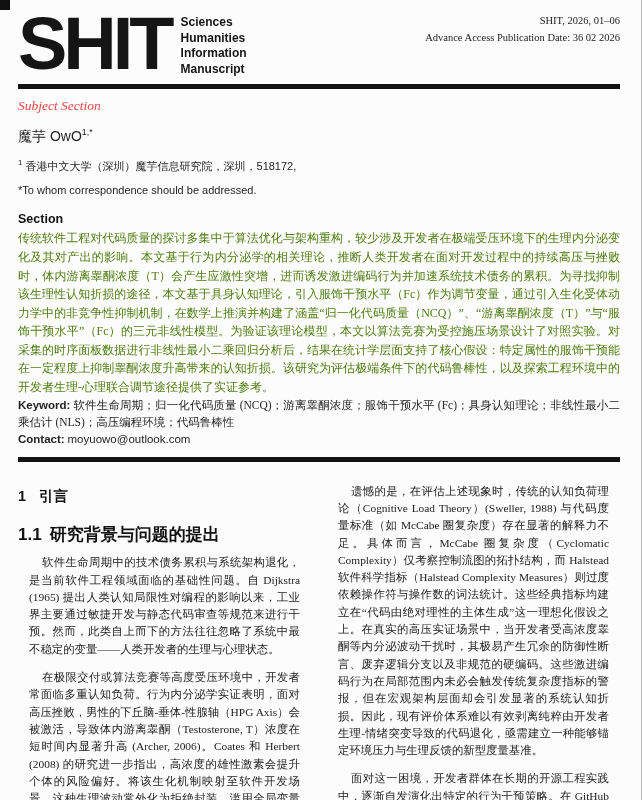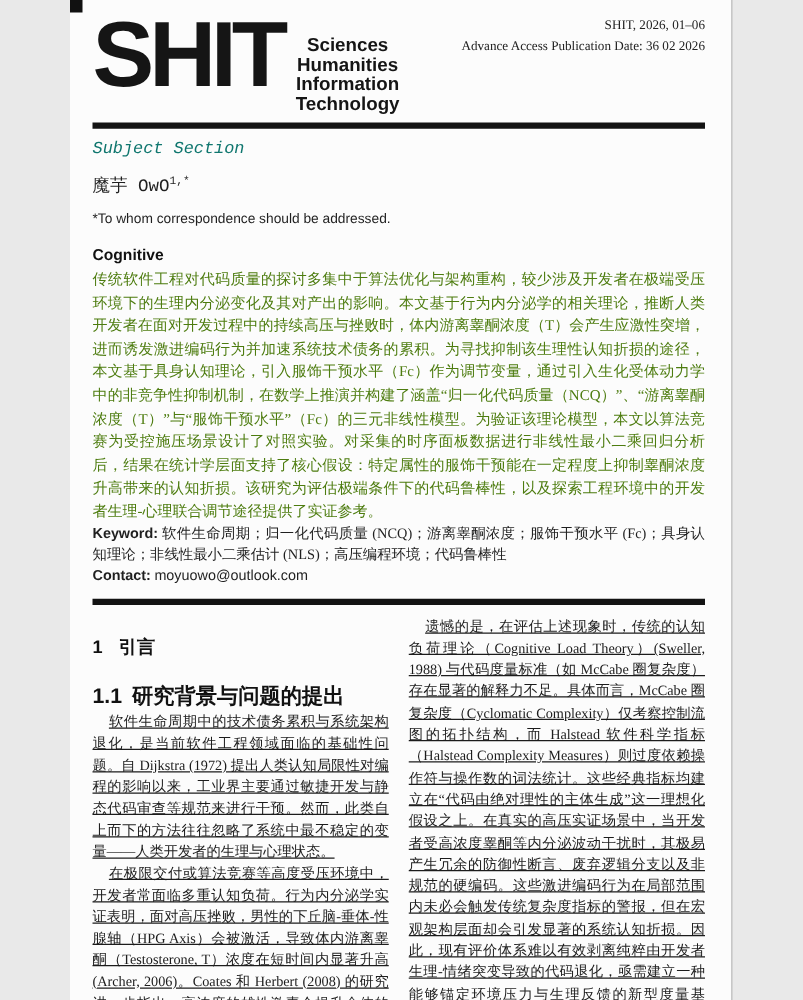--- a/index.html
+++ b/index.html
@@ -1,59 +1,59 @@
 <!DOCTYPE html>
 <html><head>
 <meta charset="utf-8">
 <style>
   html,body{margin:0;padding:0;background:#e9e9e9;}
   .page{
     position:relative;
-    width:530px;height:800px;
+    width:642px;height:800px;
     margin:0 auto;
     background:#fcfcfc;
     overflow:hidden;
     color:#1f1f1f;
     font-family:"Liberation Serif","DejaVu Serif",serif;
     box-sizing:border-box;
     border-right:1px solid #b5b5b5;
   }
   .corner-square{position:absolute;top:0;left:0;width:10px;height:10px;background:#111;}
   .inner{padding:12px 21px 0 18px;}
 
   
   .masthead{display:flex;align-items:flex-start;}
   .logo{
     font-family:"Liberation Sans","DejaVu Sans",sans-serif;
     font-weight:900;font-size:74px;line-height:64px;
     letter-spacing:-4px;color:#151515;
   }
   .logo-sub{
-    margin-left:10px;margin-top:17px;
+    margin-left:10px;margin-top:3px;
     font-family:"Liberation Sans","DejaVu Sans",sans-serif;
-    font-weight:700;font-size:15px;line-height:15.5px;color:#151515;text-align:center;
+    font-weight:700;font-size:12px;line-height:15.5px;color:#151515;
   }
   .header-meta{
     flex:1;text-align:right;margin-top:1px;
     font-size:10.5px;line-height:16.5px;color:#222;
   }
   .rule{height:5px;background:#131313;margin-top:7px;}
 
   
   .subject-section{
     margin-top:9px;
-    font-family:Liberation Mono, monospace;
-    font-style:italic;font-size:13.5px;color:#0f766e;
+    font-family:Liberation Serif, serif;
+    font-style:italic;font-size:13.5px;color:#ef4444;
   }
   .article-title{
     margin:7px 0 0 0;
     font-family:"Liberation Sans","DejaVu Sans",sans-serif;
     font-weight:700;font-size:22.5px;line-height:30px;color:#111;
   }
-  .author-line{margin-top:13px;font-size:14px;font-family:Liberation Mono, monospace;}
+  .author-line{margin-top:13px;font-size:14px;font-family:Liberation Sans, sans-serif;}
   .author-line sup{font-size:9px;}
   .affil-line{margin-top:12px;font-size:11px;font-family:"Liberation Sans","DejaVu Sans",sans-serif;}
   .affil-line sup{font-size:8px;}
   .corr-line{margin-top:11px;font-size:11px;font-family:"Liberation Sans","DejaVu Sans",sans-serif;}
 
   .abstract-heading{
     margin:16px 0 0 0;
     font-family:"Liberation Sans","DejaVu Sans",sans-serif;
     font-weight:700;font-size:12.5px;color:#111;
   }
@@ -62,21 +62,21 @@
     font-size:12px;line-height:18.6px;text-align:justify;color:#4d7c0f;
   }
   .meta-line{font-size:11.5px;line-height:17px;text-align:justify;}
   .meta-line .lbl{font-family:"Liberation Sans","DejaVu Sans",sans-serif;font-weight:700;}
   .meta-line .val-sans{font-family:"Liberation Sans","DejaVu Sans",sans-serif;}
   .rule2{height:5px;background:#131313;margin-top:9px;}
 
   
   .columns{display:flex;gap:16px;margin-top:10px;}
   .col{width:293px;font-size:11.4px;line-height:17.3px;text-align:justify;color:#1c1c1c;}
-  .col p{margin:0;text-indent:1.15em;text-decoration:underline;}
+  .col p{margin:11px;text-indent:1.15em;}
   .sec-h1{
     margin:16px 0 0 0;
     font-family:"Liberation Sans","DejaVu Sans",sans-serif;
     font-weight:700;font-size:14.5px;color:#111;
   }
   .sec-h1 .num{margin-right:13px;}
   .sec-h2{
     margin:21px 0 5px 0;
     font-family:"Liberation Sans","DejaVu Sans",sans-serif;
     font-weight:700;font-size:17px;color:#111;
@@ -89,52 +89,53 @@
 <div class="page">
   <div class="corner-square"></div>
   <div class="inner">
 
     <header class="masthead">
       <div class="logo">SHIT</div>
       <div class="logo-sub">
         <div>Sciences</div>
         <div>Humanities</div>
         <div>Information</div>
-        <div>Technology</div>
+        <div>Manuscript</div>
       </div>
       <div class="header-meta">
         <div>SHIT, 2026, 01–06</div>
         <div>Advance Access Publication Date: 36 02 2026</div>
       </div>
     </header>
 
     <div class="rule"></div>
 
     <div class="subject-section">Subject Section</div>
 
 
     <div class="author-line"><span>魔芋 OwO</span><sup>1,*</sup></div>
 
+    <div class="affil-line"><sup>1</sup> <span>香港中文大学（深圳）魔芋信息研究院，深圳，518172,</span></div>
 
     <div class="corr-line">*To whom correspondence should be addressed.</div>
 
     <section>
-      <h2 class="abstract-heading">Cognitive</h2>
+      <h2 class="abstract-heading">Section</h2>
       <p class="abstract-body">传统软件工程对代码质量的探讨多集中于算法优化与架构重构，较少涉及开发者在极端受压环境下的生理内分泌变化及其对产出的影响。本文基于行为内分泌学的相关理论，推断人类开发者在面对开发过程中的持续高压与挫败时，体内游离睾酮浓度（T）会产生应激性突增，进而诱发激进编码行为并加速系统技术债务的累积。为寻找抑制该生理性认知折损的途径，本文基于具身认知理论，引入服饰干预水平（Fc）作为调节变量，通过引入生化受体动力学中的非竞争性抑制机制，在数学上推演并构建了涵盖“归一化代码质量（NCQ）”、“游离睾酮浓度（T）”与“服饰干预水平”（Fc）的三元非线性模型。为验证该理论模型，本文以算法竞赛为受控施压场景设计了对照实验。对采集的时序面板数据进行非线性最小二乘回归分析后，结果在统计学层面支持了核心假设：特定属性的服饰干预能在一定程度上抑制睾酮浓度升高带来的认知折损。该研究为评估极端条件下的代码鲁棒性，以及探索工程环境中的开发者生理-心理联合调节途径提供了实证参考。</p>
       <div class="meta-line"><span class="lbl">Keyword:</span> <span>软件生命周期；归一化代码质量 (NCQ)；游离睾酮浓度；服饰干预水平 (Fc)；具身认知理论；非线性最小二乘估计 (NLS)；高压编程环境；代码鲁棒性</span></div>
       <div class="meta-line"><span class="lbl">Contact:</span> <span class="val-sans">moyuowo@outlook.com</span></div>
     </section>
 
     <div class="rule2"></div>
 
     <div class="columns">
       <div class="col">
         <h3 class="sec-h1"><span class="num">1</span><span>引言</span></h3>
         <h4 class="sec-h2"><span class="num">1.1</span><span>研究背景与问题的提出</span></h4>
-        <p>软件生命周期中的技术债务累积与系统架构退化，是当前软件工程领域面临的基础性问题。自 Dijkstra (1972) 提出人类认知局限性对编程的影响以来，工业界主要通过敏捷开发与静态代码审查等规范来进行干预。然而，此类自上而下的方法往往忽略了系统中最不稳定的变量——人类开发者的生理与心理状态。</p>
+        <p>软件生命周期中的技术债务累积与系统架构退化，是当前软件工程领域面临的基础性问题。自 Dijkstra (1965) 提出人类认知局限性对编程的影响以来，工业界主要通过敏捷开发与静态代码审查等规范来进行干预。然而，此类自上而下的方法往往忽略了系统中最不稳定的变量——人类开发者的生理与心理状态。</p>
         <p>在极限交付或算法竞赛等高度受压环境中，开发者常面临多重认知负荷。行为内分泌学实证表明，面对高压挫败，男性的下丘脑-垂体-性腺轴（HPG Axis）会被激活，导致体内游离睾酮（Testosterone, T）浓度在短时间内显著升高 (Archer, 2006)。Coates 和 Herbert (2008) 的研究进一步指出，高浓度的雄性激素会提升个体的风险偏好。将该生化机制映射至软件开发场景，这种生理波动常外化为拒绝封装、滥用全局变量等高风险行为。这种由内分泌改变诱发的架构退化，本文将其定义为“生理性代码熵增现象（Physiological Code Entropy Increase）”。</p>
 
       </div>
       <div class="col">
         <p>遗憾的是，在评估上述现象时，传统的认知负荷理论（Cognitive Load Theory）(Sweller, 1988) 与代码度量标准（如 McCabe 圈复杂度）存在显著的解释力不足。具体而言，McCabe 圈复杂度（Cyclomatic Complexity）仅考察控制流图的拓扑结构，而 Halstead 软件科学指标（Halstead Complexity Measures）则过度依赖操作符与操作数的词法统计。这些经典指标均建立在“代码由绝对理性的主体生成”这一理想化假设之上。在真实的高压实证场景中，当开发者受高浓度睾酮等内分泌波动干扰时，其极易产生冗余的防御性断言、废弃逻辑分支以及非规范的硬编码。这些激进编码行为在局部范围内未必会触发传统复杂度指标的警报，但在宏观架构层面却会引发显著的系统认知折损。因此，现有评价体系难以有效剥离纯粹由开发者生理-情绪突变导致的代码退化，亟需建立一种能够锚定环境压力与生理反馈的新型度量基准。</p>
         <p>面对这一困境，开发者群体在长期的开源工程实践中，逐渐自发演化出特定的行为干预策略。在 GitHub 等极客社区的非正式工程讨论中，广泛存在关于“如过膝条纹袜等特定高包裹性的亚文化着装能够降低代码错误率与内存泄漏概率”的经验性报告。尽管此类报告长期以网络次文化（Subculture）的形式在群体间传播，缺乏严肃的实证检验，但其形成的广泛共识提示了物理干预与代码鲁棒性之间可能存在的潜在相关性。本研究认为，这种自发形成的行为防御机制不应仅停留在社会学的观察层面，其背后的物理触感暗示与心理状态调节，为剥离开发环境压力、切断内分泌干扰链条提供了具</p>
       </div>
     </div>
 
   </div>

